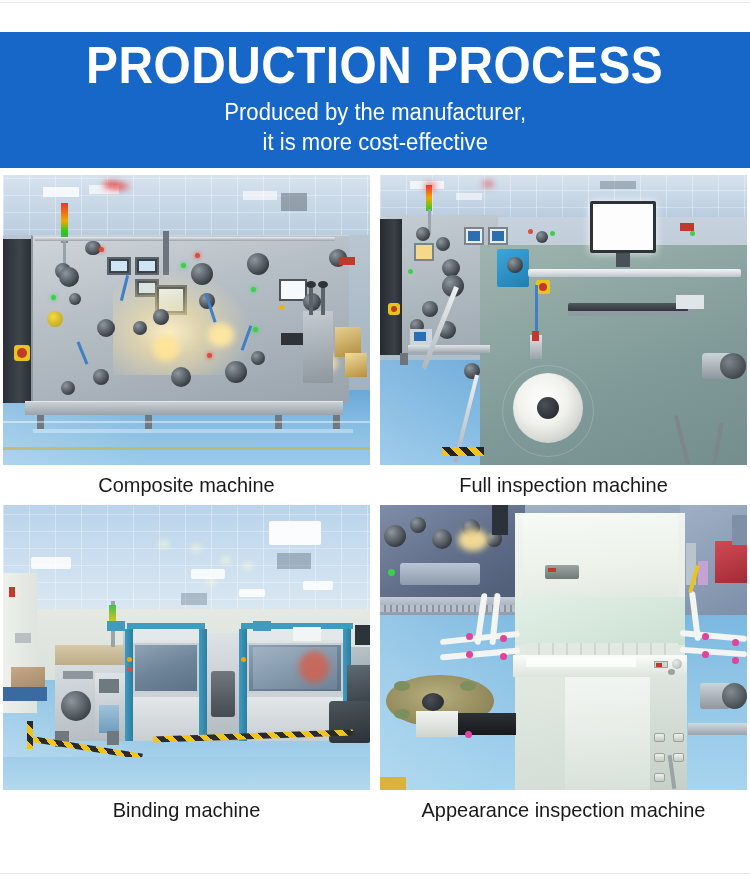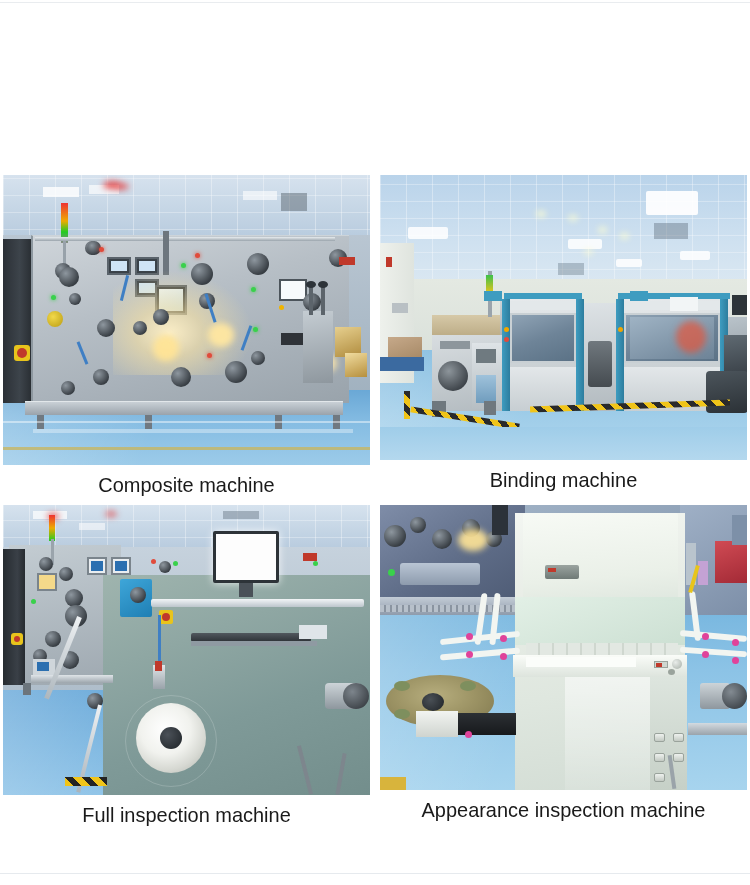--- a/index.html
+++ b/index.html
@@ -200,20 +200,27 @@
   .p4 .toppanel { position:absolute; left:165px; top:60px; width:34px; height:14px;
       background:linear-gradient(180deg,#9ba4a0,#6f7a76); border-radius:2px; }
 </style>
 </head>
 <body>
 
 <div class="page">
 
   <div class="top-hairline"></div>
 
+  <div class="banner">
+    <div class="banner-title">PRODUCTION PROCESS</div>
+    <div class="banner-sub">
+      <div>Produced by the manufacturer,</div>
+      <div>it is more cost-effective</div>
+    </div>
+  </div>
 
   <div class="grid">
 
     <div class="cell">
       <div class="photo p1">
         <div class="ceiling"></div>
         <div class="backwall"></div>
         <div class="floor">
             <div class="floor-sheen"></div>
           </div>
@@ -302,20 +309,101 @@
         <div class="baseleg" style="left:142px;"></div>
         <div class="baseleg" style="left:272px;"></div>
         <div class="baseleg" style="left:330px;"></div>
         <div class="mach" style="left:30px;top:254px;width:320px;height:4px;background:rgba(255,255,255,.35);"></div>
         <div class="mach" style="left:0px;top:272px;width:367px;height:3px;background:#c9b45a;opacity:.75;"></div>
         <div class="mach" style="left:0px;top:246px;width:367px;height:2px;background:rgba(255,255,255,.45);"></div>
       </div>
       <div class="caption">Composite machine</div>
     </div>
 
+    <div class="cell">
+      <div class="photo p2">
+        <div class="ceiling"></div>
+        <div class="backwall"></div>
+        <div class="floor">
+            <div class="floor-sheen"></div>
+          </div>
+
+        <div class="ledpanel" style="position:absolute;left:30px;top:6px;width:34px;height:8px;background:rgba(255,255,255,.7);"></div>
+        <div class="ledpanel" style="position:absolute;left:76px;top:18px;width:26px;height:7px;background:rgba(255,255,255,.55);"></div>
+        <div class="ledpanel" style="position:absolute;left:220px;top:6px;width:36px;height:8px;background:rgba(120,135,150,.55);"></div>
+        <div class="glow" style="left:44px;top:8px;width:12px;height:7px;background:rgba(225,60,60,.8);"></div>
+        <div class="glow" style="left:102px;top:6px;width:12px;height:6px;background:rgba(225,60,60,.7);"></div>
+
+        <div class="leftstack"></div>
+        <div class="bigbody"></div>
+
+        <div class="mach" style="left:0px;top:44px;width:22px;height:136px;background:linear-gradient(90deg,#262b30,#3a4047 65%,#262b30);"></div>
+        <div class="mach" style="left:8px;top:128px;width:12px;height:12px;border-radius:3px;background:#e8c41c;"></div>
+        <div class="mach" style="left:11px;top:131px;width:6px;height:6px;border-radius:50%;background:#c0392b;"></div>
+
+        <div class="mach" style="left:46px;top:10px;width:6px;height:26px;background:linear-gradient(180deg,#e33,#ea0 50%,#2c2);"></div>
+        <div class="mach" style="left:48px;top:34px;width:3px;height:26px;background:#9aa4ac;"></div>
+
+        <div class="monitor"></div>
+        <div class="mach" style="left:236px;top:78px;width:14px;height:14px;background:#4a5158;"></div>
+
+        <div class="mach" style="left:84px;top:52px;width:20px;height:18px;background:#e9edf0;border:2px solid #7a848c;"></div>
+        <div class="mach" style="left:88px;top:56px;width:12px;height:10px;background:#2b6fb0;"></div>
+        <div class="mach" style="left:108px;top:52px;width:20px;height:18px;background:#e9edf0;border:2px solid #7a848c;"></div>
+        <div class="mach" style="left:112px;top:56px;width:12px;height:10px;background:#2b6fb0;"></div>
+        <div class="mach" style="left:34px;top:68px;width:20px;height:18px;background:#f4d98a;border:2px solid #7a848c;"></div>
+
+        <div class="blue-box"></div>
+        <div class="roller" style="left:127px;top:82px;width:16px;height:16px;"></div>
+        <div class="yellowbtn"></div>
+
+        <div class="rail"></div>
+        <div class="mach" style="left:188px;top:128px;width:120px;height:9px;background:linear-gradient(180deg,#51585e,#2c3136);border-radius:2px;"></div>
+        <div class="mach" style="left:188px;top:136px;width:126px;height:5px;background:#8f9aa2;"></div>
+
+        <div class="roller" style="left:36px;top:52px;width:14px;height:14px;"></div>
+        <div class="roller" style="left:56px;top:62px;width:14px;height:14px;"></div>
+        <div class="roller" style="left:62px;top:84px;width:18px;height:18px;"></div>
+        <div class="roller" style="left:62px;top:100px;width:22px;height:22px;"></div>
+        <div class="roller" style="left:42px;top:126px;width:16px;height:16px;"></div>
+        <div class="roller" style="left:30px;top:144px;width:14px;height:14px;"></div>
+        <div class="roller" style="left:58px;top:146px;width:18px;height:18px;"></div>
+        <div class="roller" style="left:156px;top:56px;width:12px;height:12px;"></div>
+        <div class="mach" style="left:28px;top:170px;width:82px;height:8px;background:linear-gradient(180deg,#dfe4e8,#9da6ad);"></div>
+        <div class="mach" style="left:20px;top:178px;width:8px;height:12px;background:#6c757c;"></div>
+
+        <div class="mach" style="left:30px;top:154px;width:22px;height:16px;background:#cfd6db;"></div>
+        <div class="mach" style="left:34px;top:157px;width:12px;height:9px;background:#2b6fb0;"></div>
+
+        <div class="pipe" style="left:74px;top:112px;width:5px;height:88px;background:linear-gradient(180deg,#eef1f3,#aeb7bd);transform:rotate(22deg);transform-origin:top center;"></div>
+        <div class="roller" style="left:84px;top:188px;width:16px;height:16px;"></div>
+        <div class="pipe" style="left:95px;top:200px;width:4px;height:90px;background:linear-gradient(180deg,#eef1f3,#aab3ba);transform:rotate(14deg);transform-origin:top center;"></div>
+        <div class="pipe" style="left:155px;top:110px;width:3px;height:58px;background:#3f7fc4;"></div>
+        <div class="mach" style="left:150px;top:160px;width:12px;height:24px;background:linear-gradient(180deg,#dfe4e7,#9aa3aa);"></div>
+        <div class="mach" style="left:152px;top:156px;width:7px;height:10px;background:#c0392b;"></div>
+
+        <div class="bigroll"></div>
+        <div class="mach" style="left:122px;top:190px;width:92px;height:92px;border-radius:50%;border:1px solid rgba(255,255,255,.18);"></div>
+
+        <div class="mach" style="left:322px;top:178px;width:36px;height:26px;border-radius:4px;background:linear-gradient(180deg,#cdd4d8,#8e979e);"></div>
+        <div class="mach" style="left:340px;top:178px;width:26px;height:26px;border-radius:50%;background:radial-gradient(circle at 36% 34%,#7d858c,#2b3035);"></div>
+        <div class="mach" style="left:296px;top:120px;width:28px;height:14px;background:#dfe5e9;"></div>
+        <div class="mach" style="left:300px;top:48px;width:14px;height:8px;background:#c0392b;"></div>
+        <div class="mach" style="left:300px;top:240px;width:4px;height:50px;background:#7d868d;transform:rotate(-14deg);"></div>
+        <div class="mach" style="left:336px;top:248px;width:4px;height:42px;background:#7d868d;transform:rotate(10deg);"></div>
+
+        <div class="hazard"></div>
+        <div class="led" style="left:148px;top:54px;width:5px;height:5px;background:#e04b3b;"></div>
+        <div class="led" style="left:170px;top:56px;width:5px;height:5px;background:#39d14b;"></div>
+        <div class="led" style="left:28px;top:94px;width:5px;height:5px;background:#39d14b;"></div>
+        <div class="led" style="left:310px;top:56px;width:5px;height:5px;background:#39d14b;"></div>
+      </div>
+      <div class="caption">Full inspection machine</div>
+    </div>
+
     <div class="cell row2">
       <div class="photo p3">
         <div class="ceiling"></div>
         <div class="backwall"></div>
         <div class="floor">
             <div class="floor-sheen"></div>
           </div>
 
         <div class="ledpanel" style="left:28px;top:52px;width:40px;height:12px;"></div>
         <div class="ledpanel" style="left:188px;top:64px;width:34px;height:10px;"></div>
@@ -381,101 +469,20 @@
         <div class="mach" style="left:344px;top:160px;width:23px;height:40px;background:linear-gradient(170deg,#5f6a72,#3a4148);"></div>
         <div class="mach" style="left:352px;top:120px;width:15px;height:20px;background:#2d3439;"></div>
         <div class="mach" style="left:326px;top:196px;width:42px;height:42px;background:linear-gradient(170deg,#4c555c,#2b3136);border-radius:4px;"></div>
 
         <div class="hazard" style="left:30px;top:240px;width:110px;height:6px;transform:rotate(9deg);"></div>
         <div class="hazard" style="left:150px;top:228px;width:200px;height:6px;transform:rotate(-2deg);"></div>
         <div class="hazard" style="left:24px;top:216px;width:6px;height:28px;"></div>
         <div class="mach" style="left:0px;top:252px;width:367px;height:33px;background:linear-gradient(180deg,#9fcde9,#b4d8ee);"></div>
       </div>
       <div class="caption">Binding machine</div>
-    </div>
-
-    <div class="cell">
-      <div class="photo p2">
-        <div class="ceiling"></div>
-        <div class="backwall"></div>
-        <div class="floor">
-            <div class="floor-sheen"></div>
-          </div>
-
-        <div class="ledpanel" style="position:absolute;left:30px;top:6px;width:34px;height:8px;background:rgba(255,255,255,.7);"></div>
-        <div class="ledpanel" style="position:absolute;left:76px;top:18px;width:26px;height:7px;background:rgba(255,255,255,.55);"></div>
-        <div class="ledpanel" style="position:absolute;left:220px;top:6px;width:36px;height:8px;background:rgba(120,135,150,.55);"></div>
-        <div class="glow" style="left:44px;top:8px;width:12px;height:7px;background:rgba(225,60,60,.8);"></div>
-        <div class="glow" style="left:102px;top:6px;width:12px;height:6px;background:rgba(225,60,60,.7);"></div>
-
-        <div class="leftstack"></div>
-        <div class="bigbody"></div>
-
-        <div class="mach" style="left:0px;top:44px;width:22px;height:136px;background:linear-gradient(90deg,#262b30,#3a4047 65%,#262b30);"></div>
-        <div class="mach" style="left:8px;top:128px;width:12px;height:12px;border-radius:3px;background:#e8c41c;"></div>
-        <div class="mach" style="left:11px;top:131px;width:6px;height:6px;border-radius:50%;background:#c0392b;"></div>
-
-        <div class="mach" style="left:46px;top:10px;width:6px;height:26px;background:linear-gradient(180deg,#e33,#ea0 50%,#2c2);"></div>
-        <div class="mach" style="left:48px;top:34px;width:3px;height:26px;background:#9aa4ac;"></div>
-
-        <div class="monitor"></div>
-        <div class="mach" style="left:236px;top:78px;width:14px;height:14px;background:#4a5158;"></div>
-
-        <div class="mach" style="left:84px;top:52px;width:20px;height:18px;background:#e9edf0;border:2px solid #7a848c;"></div>
-        <div class="mach" style="left:88px;top:56px;width:12px;height:10px;background:#2b6fb0;"></div>
-        <div class="mach" style="left:108px;top:52px;width:20px;height:18px;background:#e9edf0;border:2px solid #7a848c;"></div>
-        <div class="mach" style="left:112px;top:56px;width:12px;height:10px;background:#2b6fb0;"></div>
-        <div class="mach" style="left:34px;top:68px;width:20px;height:18px;background:#f4d98a;border:2px solid #7a848c;"></div>
-
-        <div class="blue-box"></div>
-        <div class="roller" style="left:127px;top:82px;width:16px;height:16px;"></div>
-        <div class="yellowbtn"></div>
-
-        <div class="rail"></div>
-        <div class="mach" style="left:188px;top:128px;width:120px;height:9px;background:linear-gradient(180deg,#51585e,#2c3136);border-radius:2px;"></div>
-        <div class="mach" style="left:188px;top:136px;width:126px;height:5px;background:#8f9aa2;"></div>
-
-        <div class="roller" style="left:36px;top:52px;width:14px;height:14px;"></div>
-        <div class="roller" style="left:56px;top:62px;width:14px;height:14px;"></div>
-        <div class="roller" style="left:62px;top:84px;width:18px;height:18px;"></div>
-        <div class="roller" style="left:62px;top:100px;width:22px;height:22px;"></div>
-        <div class="roller" style="left:42px;top:126px;width:16px;height:16px;"></div>
-        <div class="roller" style="left:30px;top:144px;width:14px;height:14px;"></div>
-        <div class="roller" style="left:58px;top:146px;width:18px;height:18px;"></div>
-        <div class="roller" style="left:156px;top:56px;width:12px;height:12px;"></div>
-        <div class="mach" style="left:28px;top:170px;width:82px;height:8px;background:linear-gradient(180deg,#dfe4e8,#9da6ad);"></div>
-        <div class="mach" style="left:20px;top:178px;width:8px;height:12px;background:#6c757c;"></div>
-
-        <div class="mach" style="left:30px;top:154px;width:22px;height:16px;background:#cfd6db;"></div>
-        <div class="mach" style="left:34px;top:157px;width:12px;height:9px;background:#2b6fb0;"></div>
-
-        <div class="pipe" style="left:74px;top:112px;width:5px;height:88px;background:linear-gradient(180deg,#eef1f3,#aeb7bd);transform:rotate(22deg);transform-origin:top center;"></div>
-        <div class="roller" style="left:84px;top:188px;width:16px;height:16px;"></div>
-        <div class="pipe" style="left:95px;top:200px;width:4px;height:90px;background:linear-gradient(180deg,#eef1f3,#aab3ba);transform:rotate(14deg);transform-origin:top center;"></div>
-        <div class="pipe" style="left:155px;top:110px;width:3px;height:58px;background:#3f7fc4;"></div>
-        <div class="mach" style="left:150px;top:160px;width:12px;height:24px;background:linear-gradient(180deg,#dfe4e7,#9aa3aa);"></div>
-        <div class="mach" style="left:152px;top:156px;width:7px;height:10px;background:#c0392b;"></div>
-
-        <div class="bigroll"></div>
-        <div class="mach" style="left:122px;top:190px;width:92px;height:92px;border-radius:50%;border:1px solid rgba(255,255,255,.18);"></div>
-
-        <div class="mach" style="left:322px;top:178px;width:36px;height:26px;border-radius:4px;background:linear-gradient(180deg,#cdd4d8,#8e979e);"></div>
-        <div class="mach" style="left:340px;top:178px;width:26px;height:26px;border-radius:50%;background:radial-gradient(circle at 36% 34%,#7d858c,#2b3035);"></div>
-        <div class="mach" style="left:296px;top:120px;width:28px;height:14px;background:#dfe5e9;"></div>
-        <div class="mach" style="left:300px;top:48px;width:14px;height:8px;background:#c0392b;"></div>
-        <div class="mach" style="left:300px;top:240px;width:4px;height:50px;background:#7d868d;transform:rotate(-14deg);"></div>
-        <div class="mach" style="left:336px;top:248px;width:4px;height:42px;background:#7d868d;transform:rotate(10deg);"></div>
-
-        <div class="hazard"></div>
-        <div class="led" style="left:148px;top:54px;width:5px;height:5px;background:#e04b3b;"></div>
-        <div class="led" style="left:170px;top:56px;width:5px;height:5px;background:#39d14b;"></div>
-        <div class="led" style="left:28px;top:94px;width:5px;height:5px;background:#39d14b;"></div>
-        <div class="led" style="left:310px;top:56px;width:5px;height:5px;background:#39d14b;"></div>
-      </div>
-      <div class="caption">Full inspection machine</div>
     </div>
 
     <div class="cell row2">
       <div class="photo p4">
         <div class="floor">
             <div class="floor-sheen"></div>
           </div>
         <div class="bgdark"></div>
         <div class="bgright"></div>
         <div class="mach" style="left:145px;top:0px;width:155px;height:104px;background:linear-gradient(160deg,#9eb0c4,#7d90a8);"></div>

